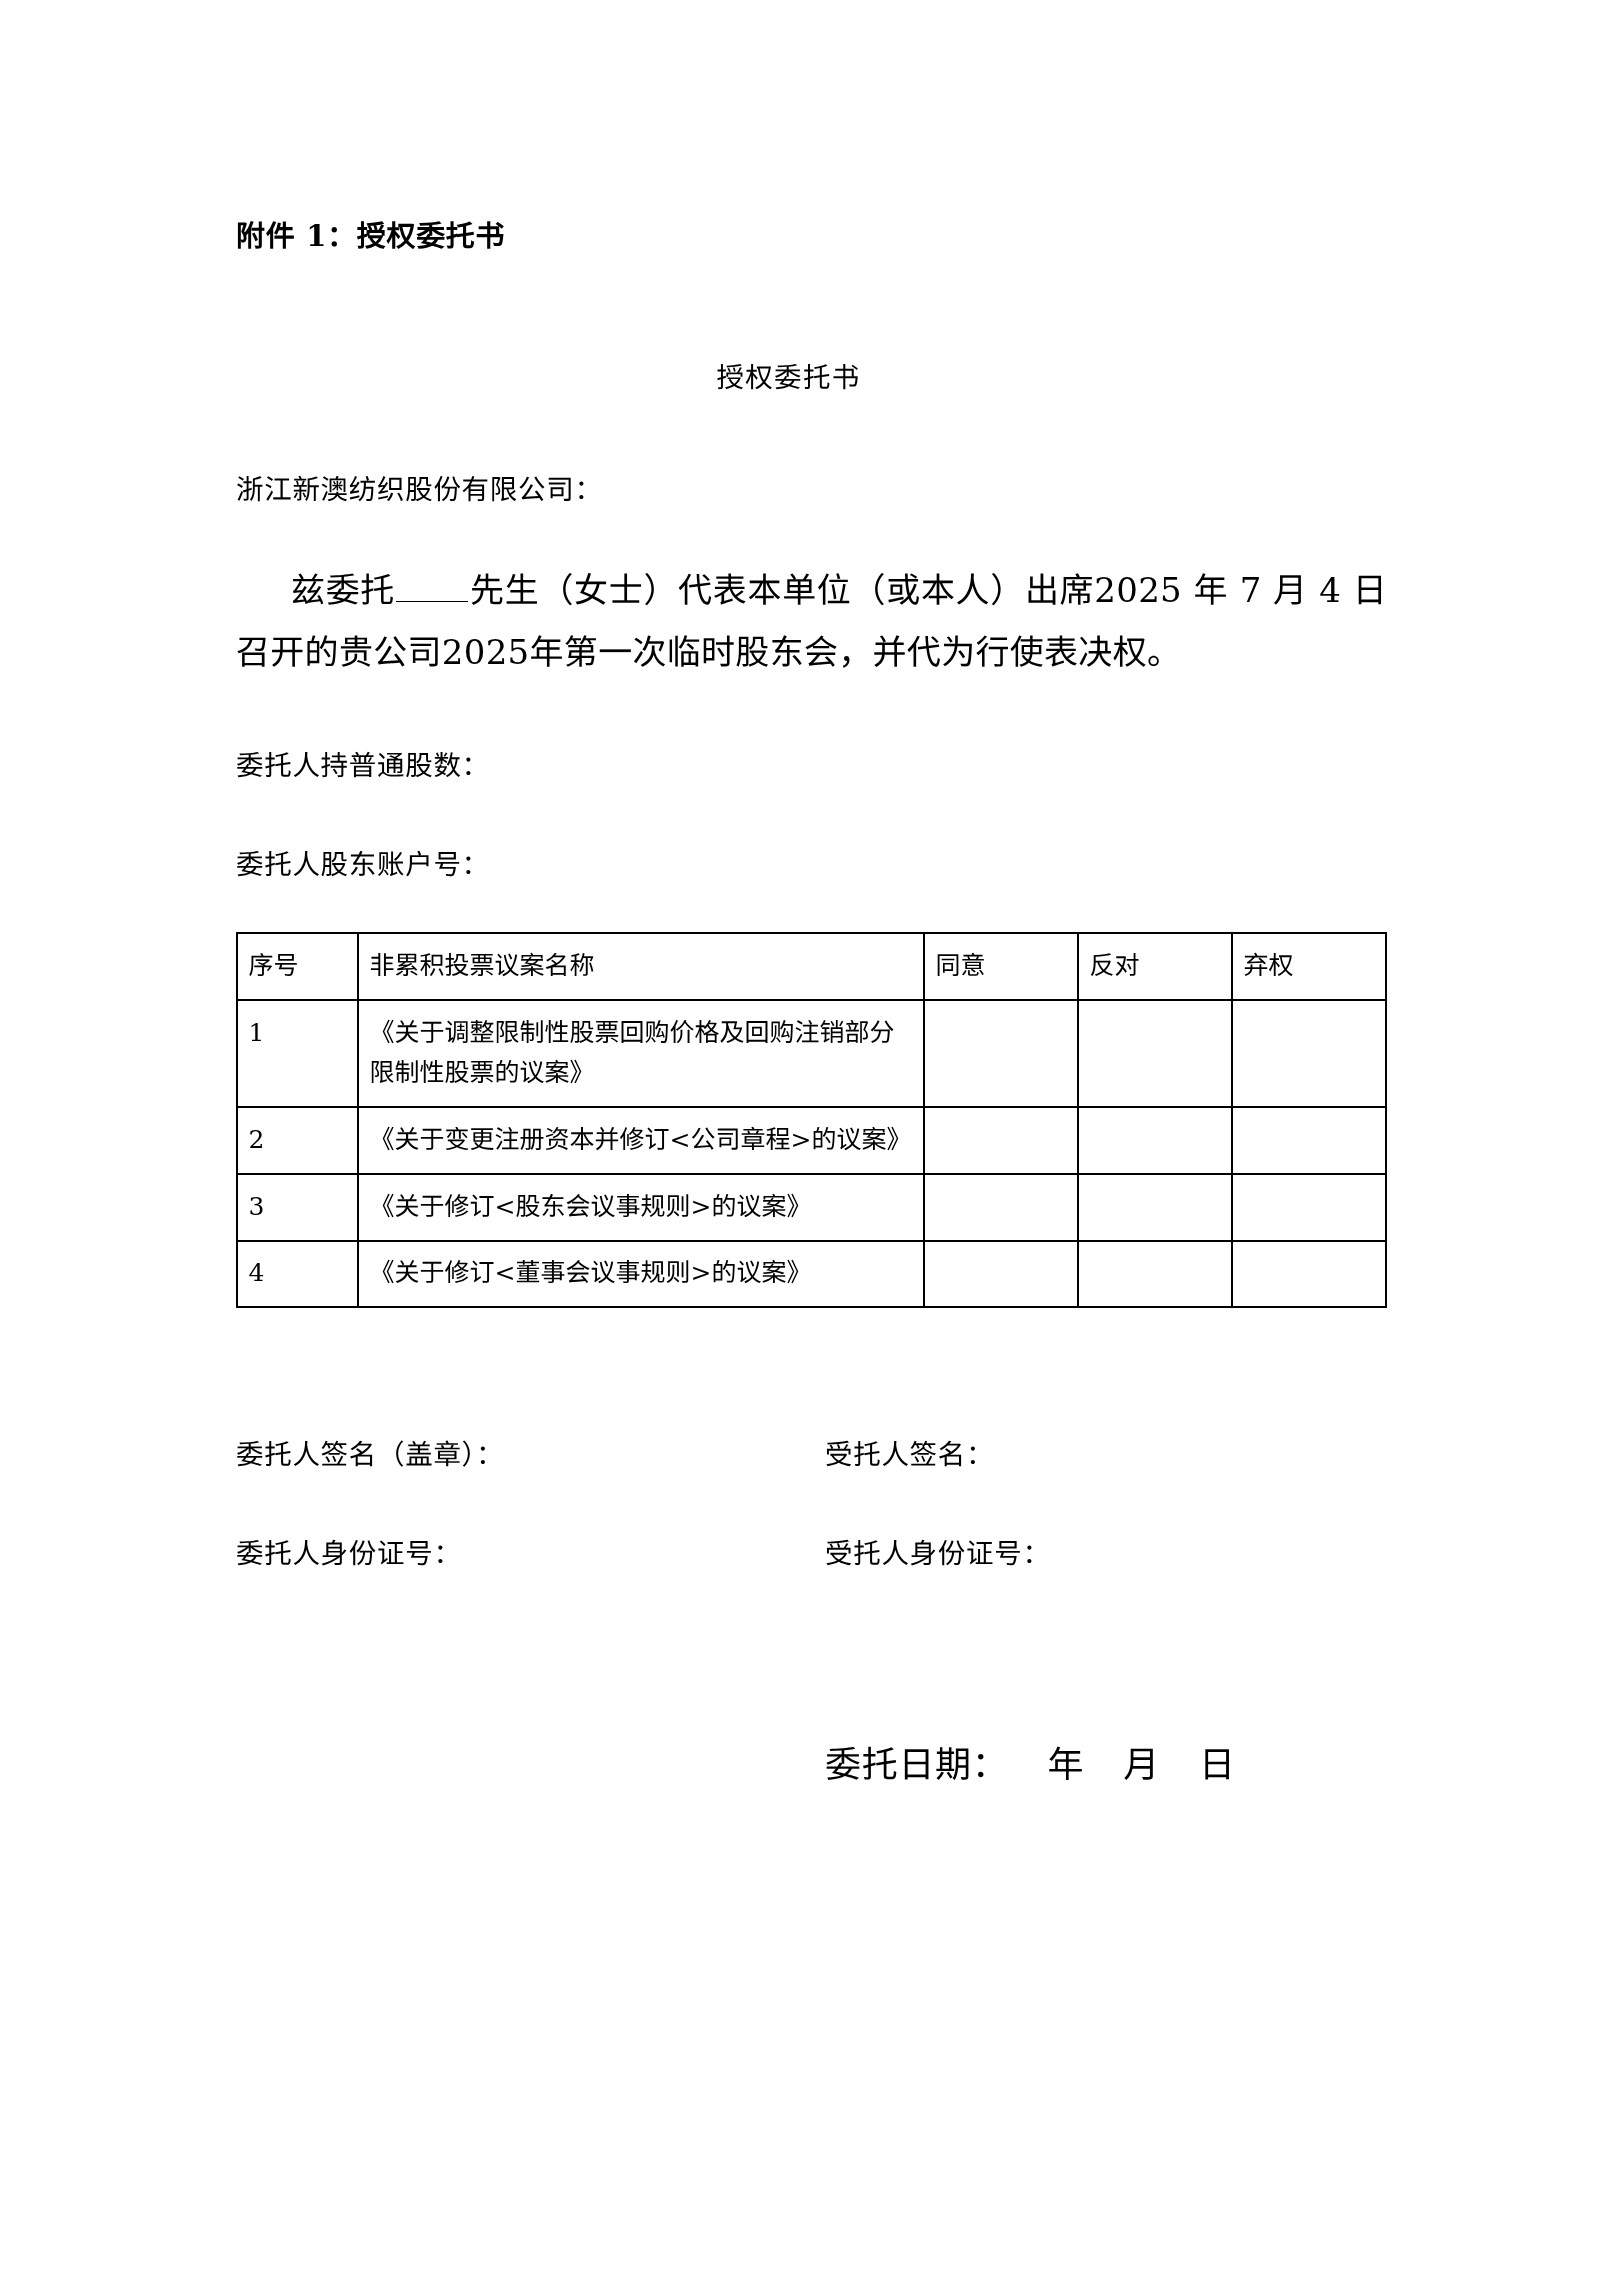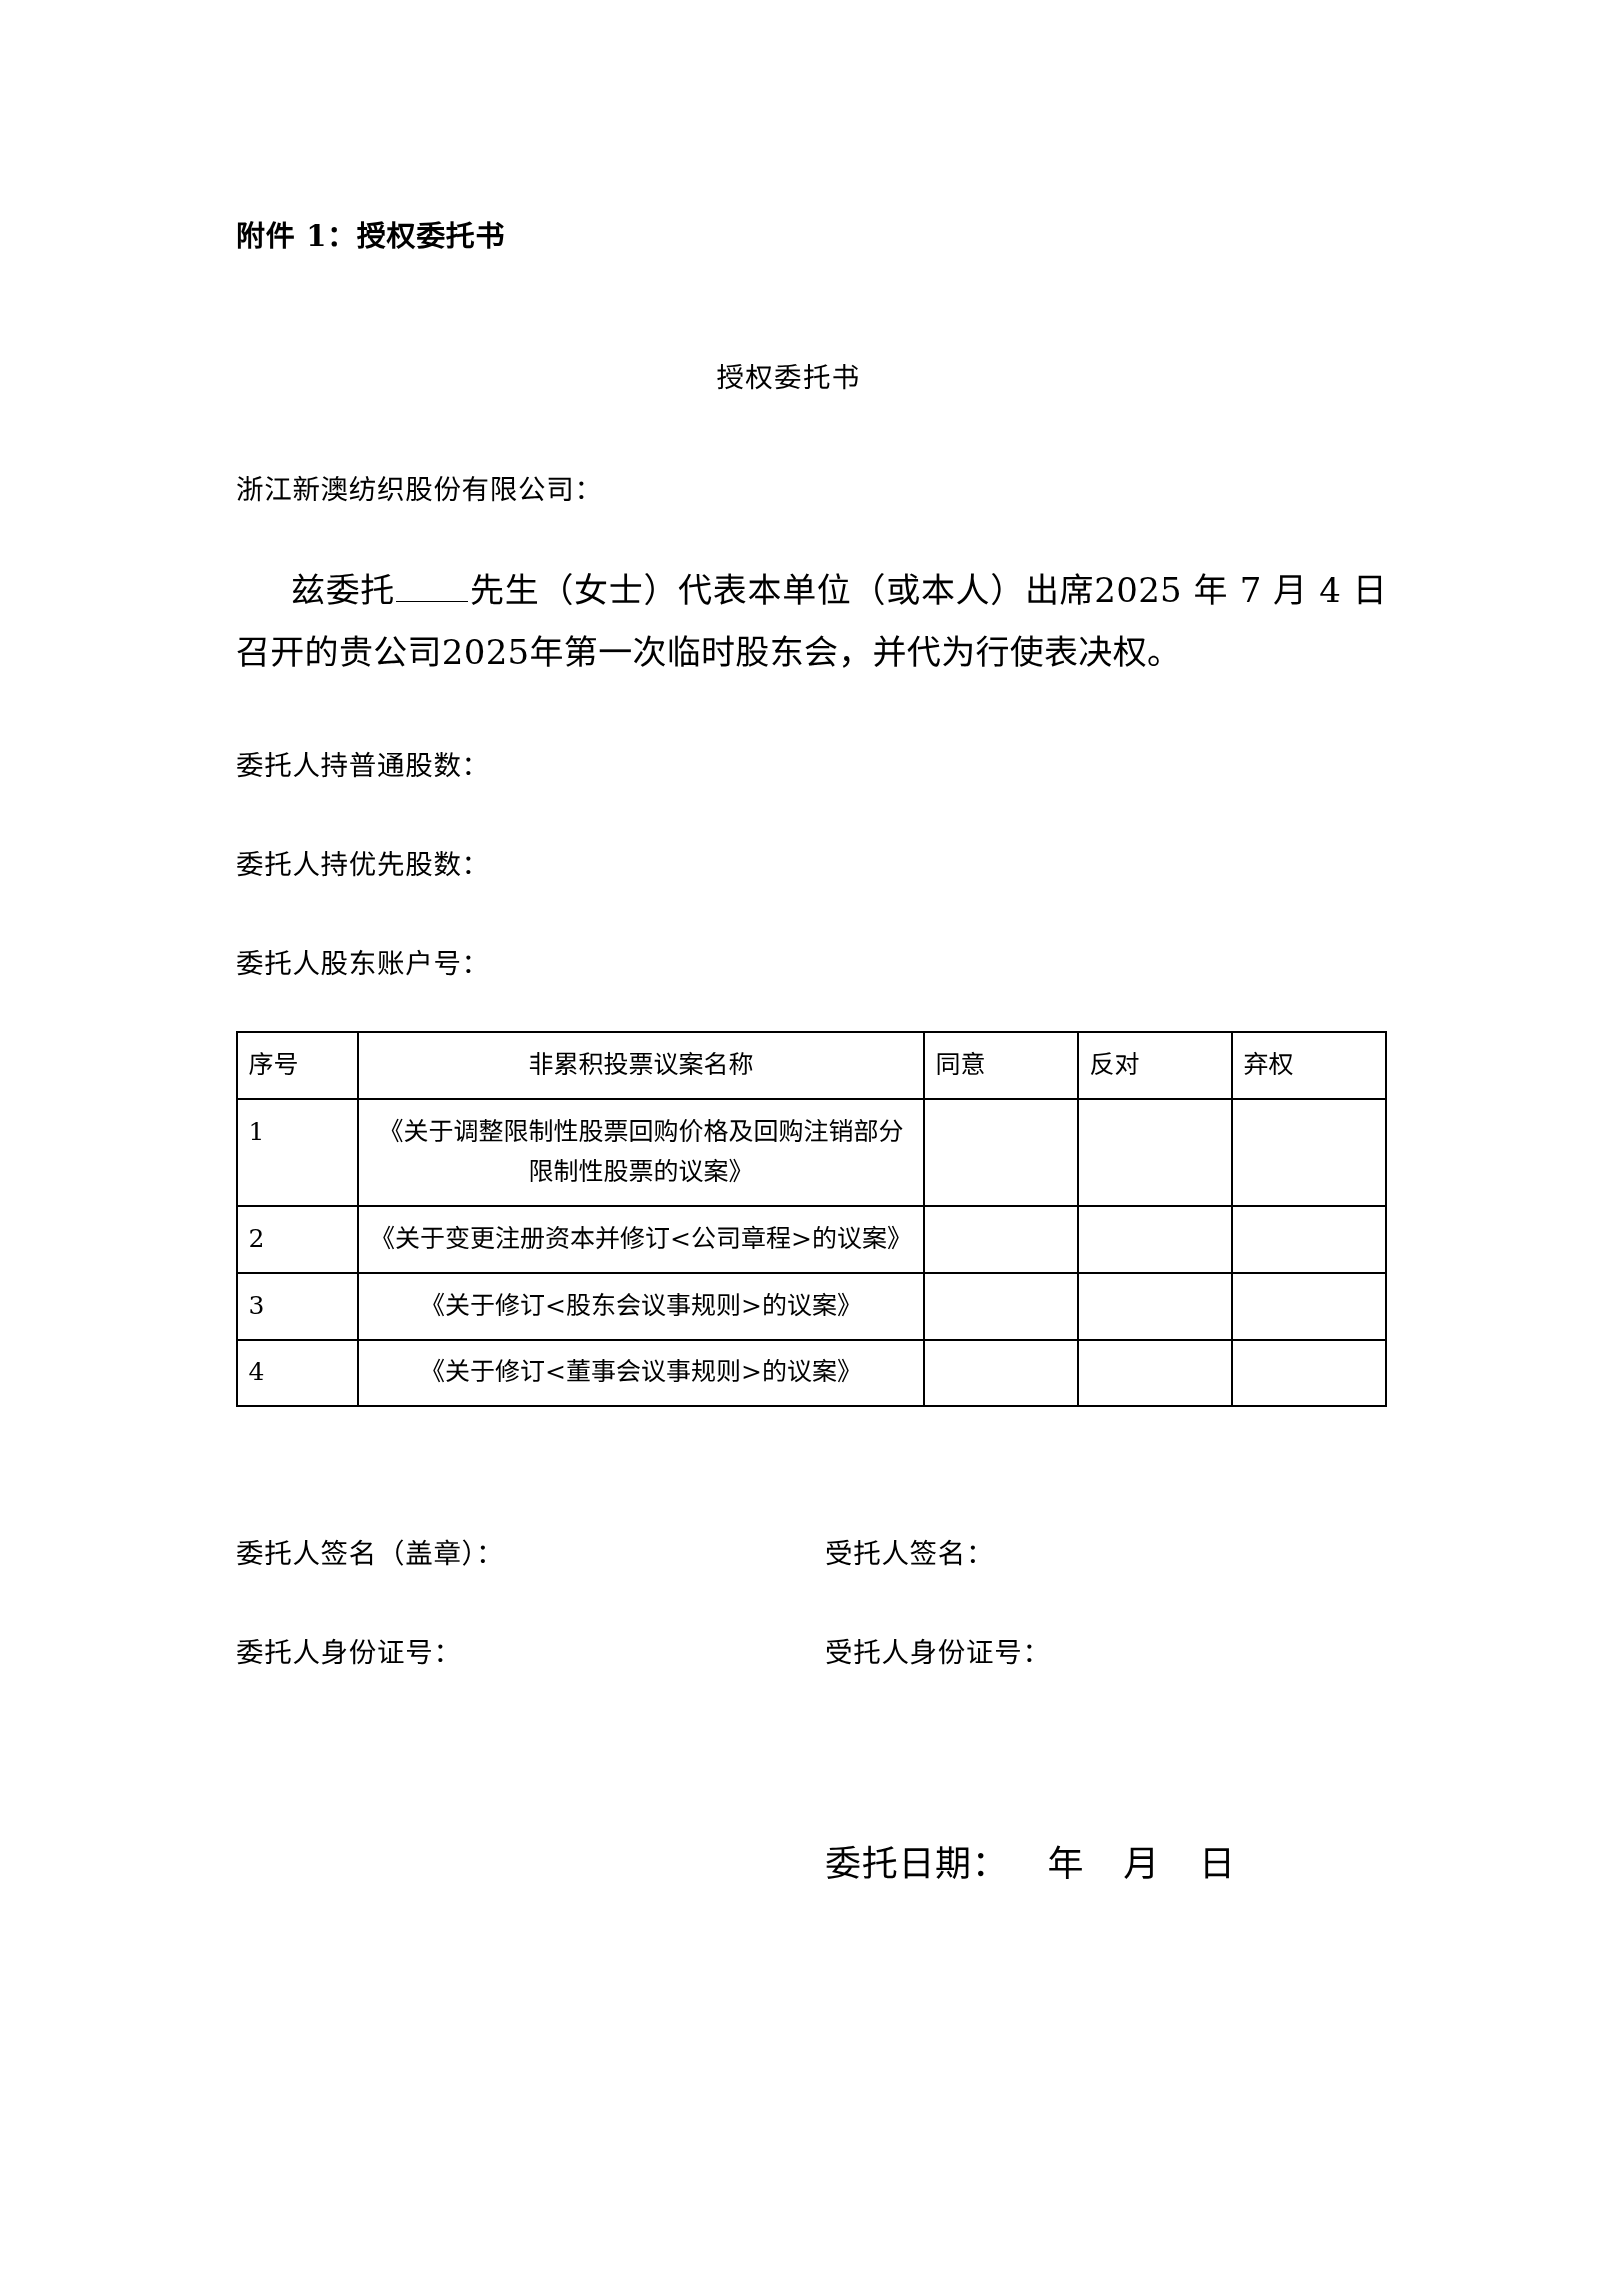--- a/index.html
+++ b/index.html
@@ -72,21 +72,21 @@
   table.vote-table td, table.vote-table th {
     border: 2px solid #000000;
     font-size: 25px;
     font-weight: normal;
     text-align: left;
     padding: 11.8px 10.5px 13px 10.5px;
     line-height: 1.6;
     vertical-align: top;
   }
   table.vote-table .c-seq { width: 98px; }
-  table.vote-table .c-name { width: 543px; text-align: center; }
+  table.vote-table .c-name { width: 543px; }
   table.vote-table .c-opt { width: 131px; }
   .sign-block {
     margin-top: 124px;
     font-size: 27.5px;
     letter-spacing: 0.7px;
   }
   .sign-row {
     display: flex;
     margin-top: 59px;
   }
@@ -111,21 +111,20 @@
 
   <div class="attachment-title">附件 1：授权委托书</div>
 
   <div class="doc-title">授权委托书</div>
 
   <div class="addressee">浙江新澳纺织股份有限公司：</div>
 
   <div class="body-para"><span>兹委托</span><span class="blank-line"></span><span>先生（女士）代表本单位（或本人）出席2025 年 7 月 4 日召开的贵公司2025年第一次临时股东会，并代为行使表决权。</span></div>
 
   <div class="field-line">委托人持普通股数：</div>
-  <div class="field-line">委托人持优先股数：</div>
   <div class="field-line">委托人股东账户号：</div>
 
   <table class="vote-table">
     <thead>
       <tr>
         <th class="c-seq">序号</th>
         <th class="c-name">非累积投票议案名称</th>
         <th class="c-opt">同意</th>
         <th class="c-opt">反对</th>
         <th class="c-opt">弃权</th>

